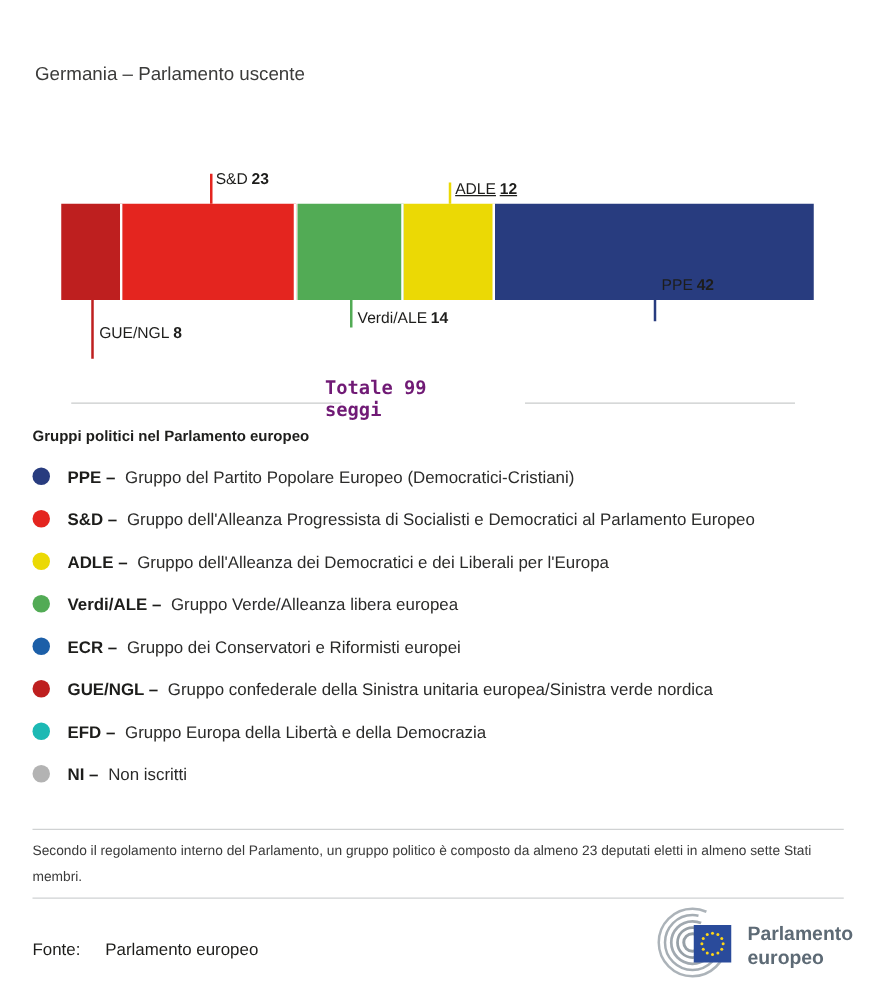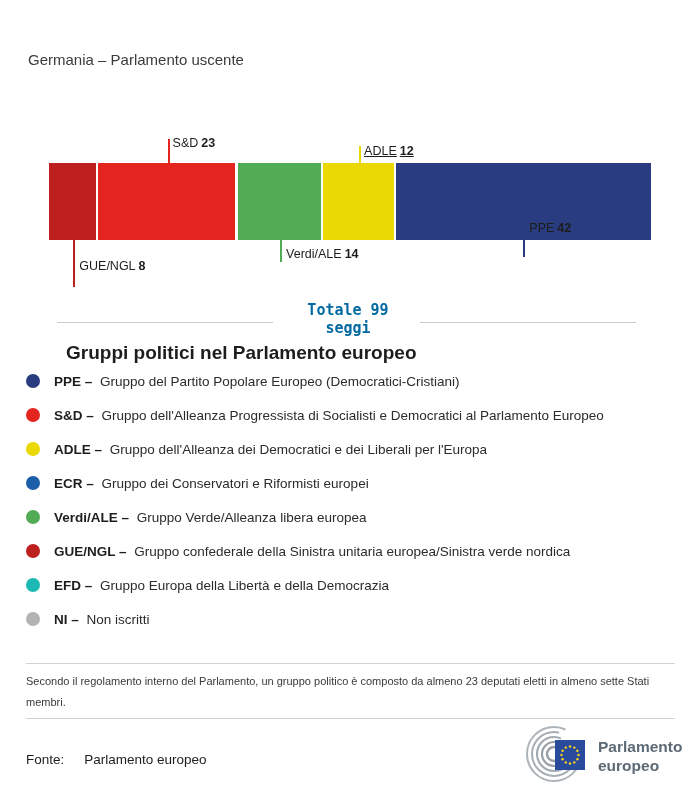--- a/index.html
+++ b/index.html
@@ -15,26 +15,26 @@
   .bar-segment{position:absolute;top:163px;height:77px;box-sizing:border-box;}
   .tick{position:absolute;width:2px;}
   .callout-label{position:absolute;font-size:12.5px;white-space:nowrap;color:#1d1d1b;}
   .callout-label .val{font-weight:700;margin-left:3px;}
 
   
   .divider-seg{position:absolute;height:1px;background:#c9cbcc;top:322px;width:216px;}
   .divider-seg.left{left:57px;}
   .divider-seg.right{left:420px;}
   .total-text{
-    position:absolute;left:260px;top:302px;width:176px;text-align:center;
-    font-family:"DejaVu Sans Mono", monospace;font-weight:700;font-size:15px;line-height:17.5px;color:#0369a1;
+    position:absolute;left:260px;top:302px;width:176px;
+    font-family:"DejaVu Sans Mono", monospace;font-weight:700;font-size:15px;line-height:17.5px;color:#701a75;
   }
 
   
-  .legend-heading{position:absolute;left:26px;top:342px;font-size:19px;font-weight:700;color:#1d1d1b;margin-left:40px;}
+  .legend-heading{position:absolute;left:26px;top:342px;font-size:12px;font-weight:700;color:#1d1d1b;}
   #legend{position:absolute;left:26px;top:364px;width:660px;}
   .legend-row{display:flex;align-items:center;height:34px;}
   .legend-dot{width:14px;height:14px;border-radius:50%;flex:0 0 14px;margin-right:14px;}
   .legend-text{font-size:13.5px;color:#2b2b2a;white-space:nowrap;}
   .legend-text b{color:#1d1d1b;margin-right:4px;}
 
   
   .rule{position:absolute;left:26px;width:649px;height:1px;background:#d0d2d3;}
   .rule.r1{top:663px;}
   .rule.r2{top:718px;}
@@ -83,26 +83,26 @@
       </div>
       <div class="legend-row">
         <span class="legend-dot" style="background: rgb(228, 37, 31);"></span>
         <span class="legend-text"><b>S&amp;D –</b> Gruppo dell'Alleanza Progressista di Socialisti e Democratici al Parlamento Europeo</span>
       </div>
       <div class="legend-row">
         <span class="legend-dot" style="background: rgb(235, 217, 5);"></span>
         <span class="legend-text"><b>ADLE –</b> Gruppo dell'Alleanza dei Democratici e dei Liberali per l'Europa</span>
       </div>
       <div class="legend-row">
+        <span class="legend-dot" style="background: rgb(82, 171, 85);"></span>
+        <span class="legend-text"><b>Verdi/ALE –</b> Gruppo Verde/Alleanza libera europea</span>
+      </div>
+      <div class="legend-row">
         <span class="legend-dot" style="background: rgb(28, 95, 168);"></span>
         <span class="legend-text"><b>ECR –</b> Gruppo dei Conservatori e Riformisti europei</span>
-      </div>
-      <div class="legend-row">
-        <span class="legend-dot" style="background: rgb(82, 171, 85);"></span>
-        <span class="legend-text"><b>Verdi/ALE –</b> Gruppo Verde/Alleanza libera europea</span>
       </div>
       <div class="legend-row">
         <span class="legend-dot" style="background: rgb(190, 31, 31);"></span>
         <span class="legend-text"><b>GUE/NGL –</b> Gruppo confederale della Sinistra unitaria europea/Sinistra verde nordica</span>
       </div>
       <div class="legend-row">
         <span class="legend-dot" style="background: rgb(28, 185, 180);"></span>
         <span class="legend-text"><b>EFD –</b> Gruppo Europa della Libertà e della Democrazia</span>
       </div>
       <div class="legend-row">

